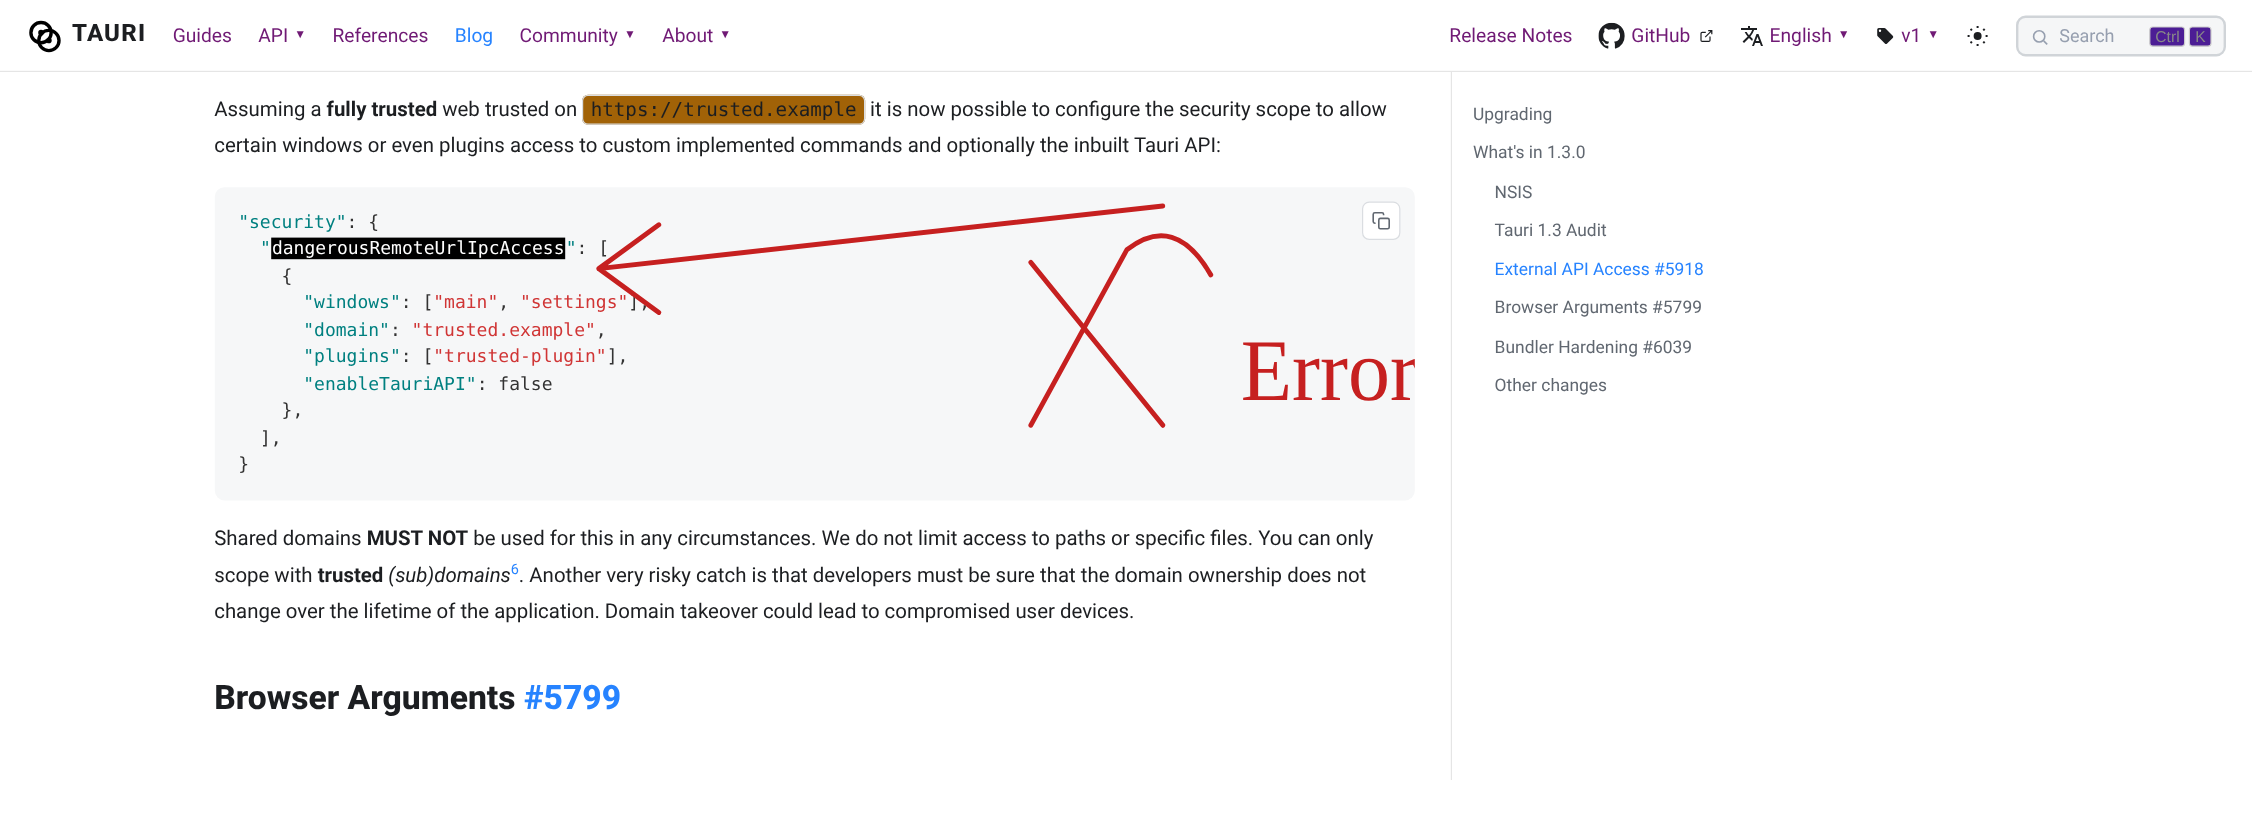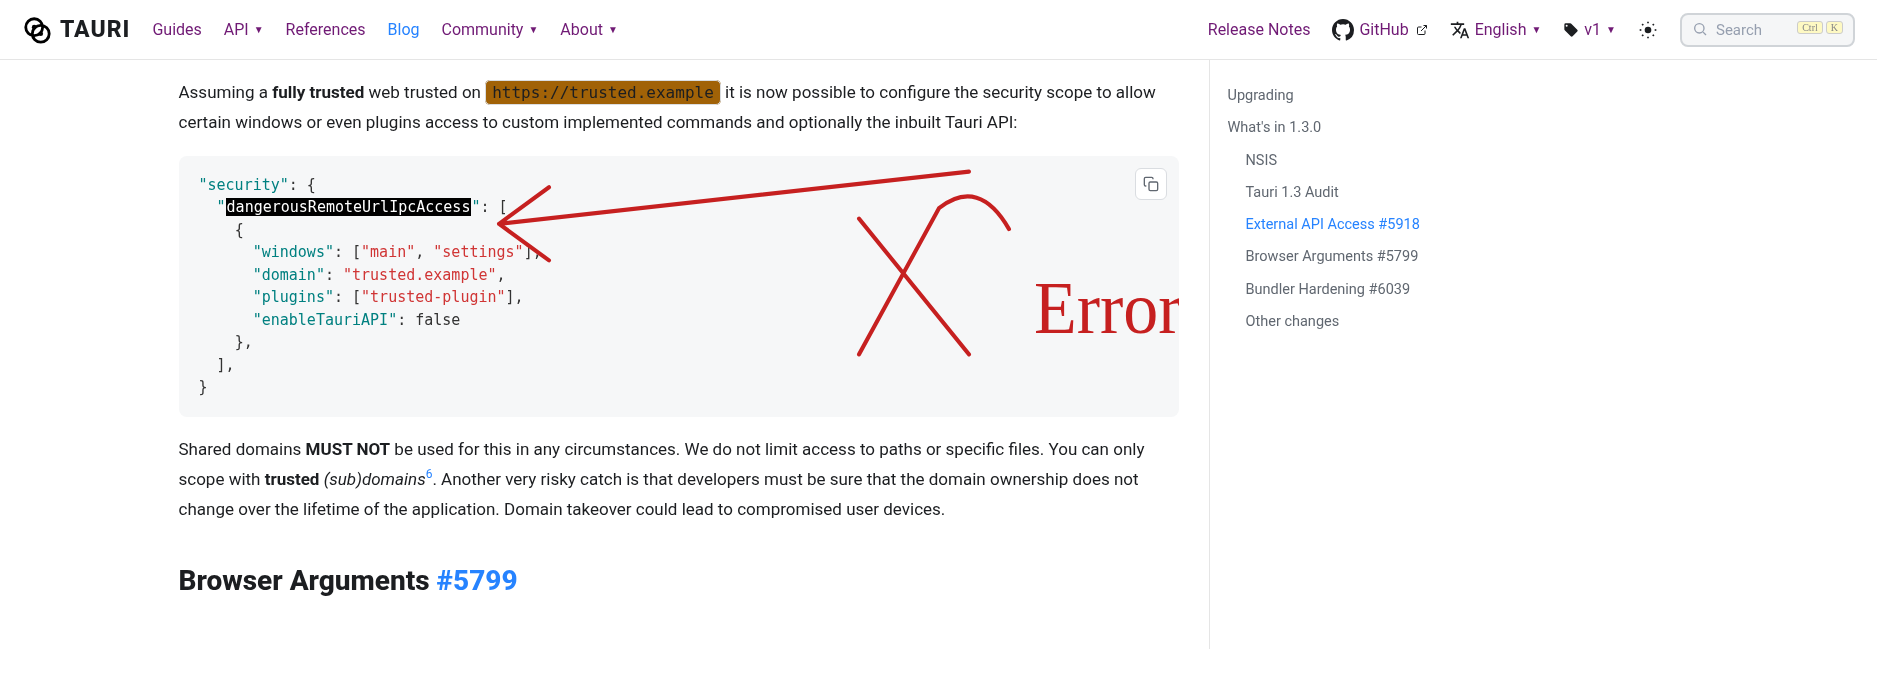--- a/index.html
+++ b/index.html
@@ -1,29 +1,29 @@
 <!DOCTYPE html>
 <html><head>
 <meta charset="utf-8">
 <style>
 *{margin:0;padding:0;box-sizing:border-box}
 body{font-family:-apple-system,BlinkMacSystemFont,'Segoe UI',Roboto,sans-serif;background:#fff;color:#1c1e21;width:1877px}
 .navbar{display:flex;align-items:center;justify-content:space-between;padding:10px 22px;border-bottom:1px solid #e5e5e5;height:60px}
 .navbar-left{display:flex;align-items:center;gap:22px}
 .navbar-right{display:flex;align-items:center;gap:22px}
-.logo{display:flex;align-items:center;gap:8px;font-weight:800;font-size:23px;letter-spacing:1px}
+.logo{display:flex;gap:8px;font-weight:800;font-size:20px;letter-spacing:1px}
 .logo-icon{width:30px;height:30px}
 .nav-link{color:#701a75;text-decoration:none;font-size:16px;display:flex;align-items:center;gap:5px;cursor:pointer}
 .nav-link.active{color:#2683ff}
 .chevron{font-size:10px}
 .ext-icon{width:12px;height:12px;margin-left:2px}
-.search-box{display:flex;align-items:flex-start;gap:8px;background:#f5f6f7;border:2px solid #d0d4d8;border-radius:8px;padding:6px 10px;color:#969faf;font-size:15px;width:175px}
+.search-box{display:flex;align-items:flex-end;gap:8px;background:#f5f6f7;border:2px solid #d0d4d8;border-radius:8px;padding:6px 10px;color:#969faf;font-size:15px;width:175px}
 .search-icon{width:16px;height:16px}
 .kbd{display:flex;gap:3px}
-.kbd span{border:1px solid #ccc;border-radius:3px;padding:0 4px;font-size:10px;font-family:Liberation Serif, serif;background:#fef9c3;color:#888}
+.kbd span{border:1px solid #ccc;border-radius:3px;padding:0 4px;font-size:13px;font-family:Liberation Sans, sans-serif;background:#4c1d95;color:#888}
 .main{display:flex;max-width:1560px;margin:0 auto;padding:0 20px}
 .content{flex:1;max-width:1030px;padding:18px 30px 40px 0}
 .content p{font-size:17px;line-height:1.75;margin-bottom:18px}
 .content strong{font-weight:700}
 .content em{font-style:italic}
 .inline-code{font-family:'SFMono-Regular',Consolas,monospace;font-size:16px;border:1px solid #dadde1;border-radius:5px;padding:2px 6px;background:#a16207}
 .code-block{position:relative;background:#f6f7f8;border-radius:8px;padding:18px 20px;margin:18px 0;font-family:'SFMono-Regular',Consolas,monospace;font-size:15px;line-height:1.5}
 .copy-btn{position:absolute;top:12px;right:12px;width:32px;height:32px;border:1px solid #dadde1;border-radius:6px;background:#fff;display:flex;align-items:center;justify-content:center;cursor:pointer}
 .tok-key{color:#008080}
 .tok-str{color:#d03535}

